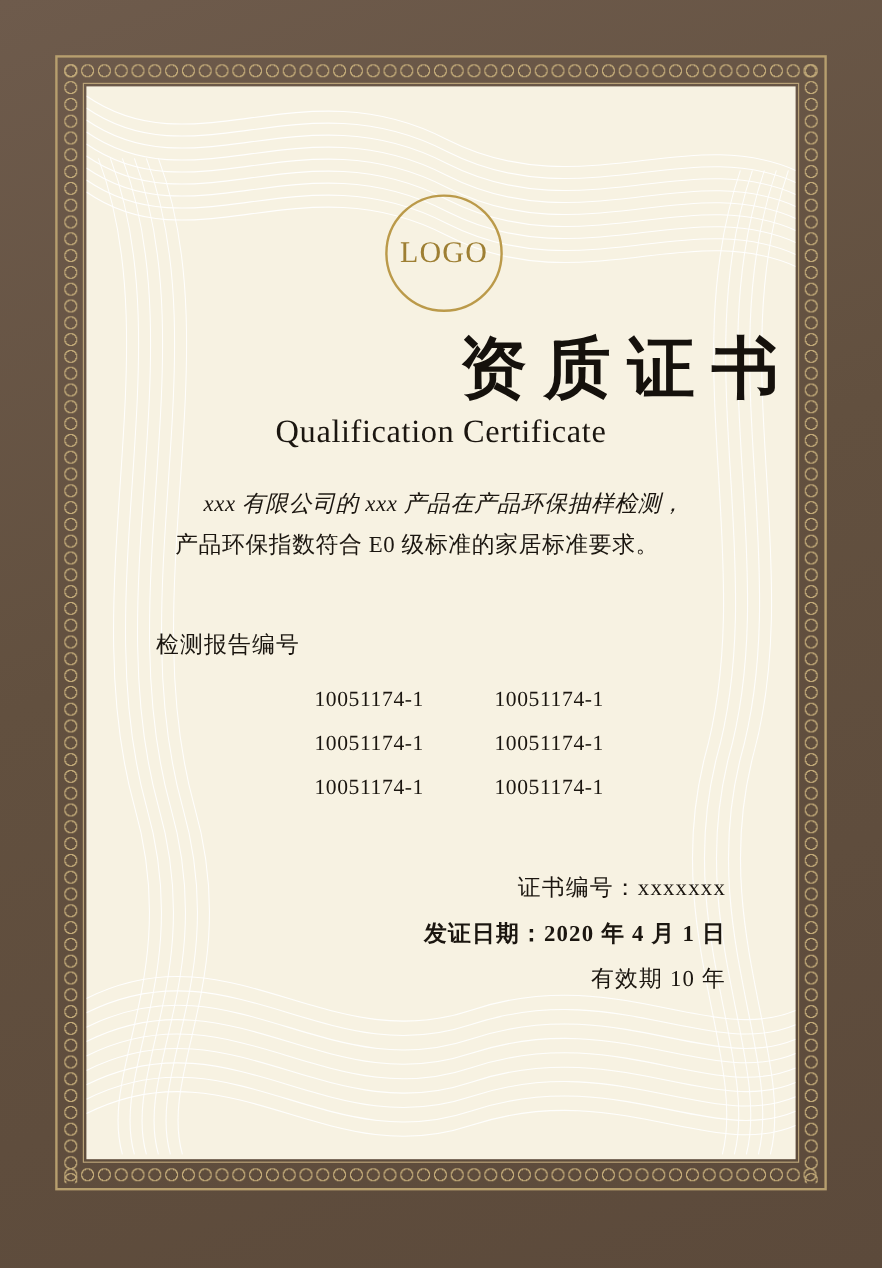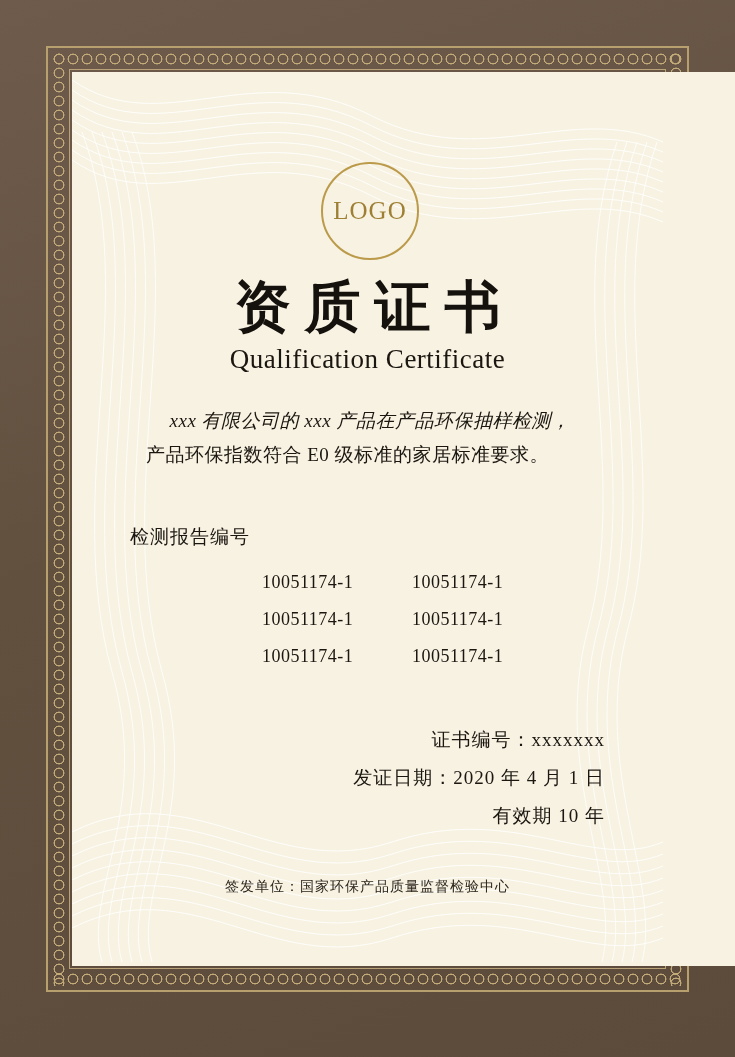--- a/index.html
+++ b/index.html
@@ -59,21 +59,21 @@
     height: 900px;
     border: 1px solid #b9a277;
     box-sizing: border-box;
   }
 
   
   #cert {
     position: absolute;
     left: 72px;
     top: 72px;
-    width: 663px;
+    width: 591px;
     height: 894px;
     background: #f7f2e2;
     overflow: hidden;
   }
   #cert-wave {
     position: absolute;
     left: 0; top: 0;
     width: 591px;
     height: 894px;
     pointer-events: none;
@@ -104,21 +104,21 @@
     font-size: 25px;
     letter-spacing: 1px;
     color: #9e7f33;
   }
 
   #title-cn {
     position: absolute;
     top: 198px;
     left: 0;
     width: 591px;
-    text-align: center;
+    text-align: right;
     font-family: "Liberation Serif", serif;
     font-size: 56px;
     letter-spacing: 14px;
     text-indent: 14px;
     color: #15110c;
     font-weight: 700;
   }
   #title-en {
     position: absolute;
     top: 272px;
@@ -171,21 +171,21 @@
 
   .meta-line {
     position: absolute;
     right: 58px;
     text-align: right;
     font-size: 19px;
     color: #1b1610;
     letter-spacing: 1px;
   }
   #meta-0 { top: 655px; }
-  #meta-1 { top: 693px; }
+  #meta-1 { top: 693px; font-weight: bold; }
   #meta-2 { top: 731px; }
 
   #issuer {
     position: absolute;
     left: 0;
     top: 806px;
     width: 591px;
     text-align: center;
     font-size: 14px;
     color: #2a231a;
@@ -303,17 +303,16 @@
           <td>10051174-1</td>
           <td>10051174-1</td>
         </tr>
       </tbody>
         </table>
 
       <div class="meta-line" id="meta-0">证书编号：xxxxxxx</div>
       <div class="meta-line" id="meta-1">发证日期：2020 年 4 月 1 日</div>
       <div class="meta-line" id="meta-2">有效期 10 年</div>
 
-      <div id="issuer">签发单位：国家环保产品质量监督检验中心</div>
     </div>
   </div>
 
 </div>
 
 </body></html>

